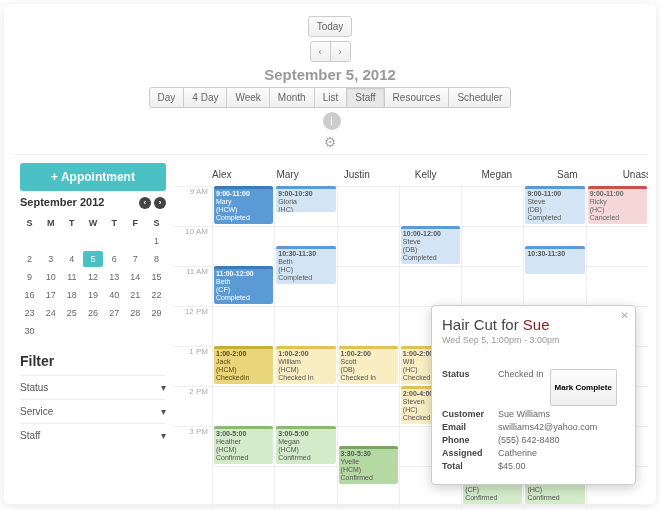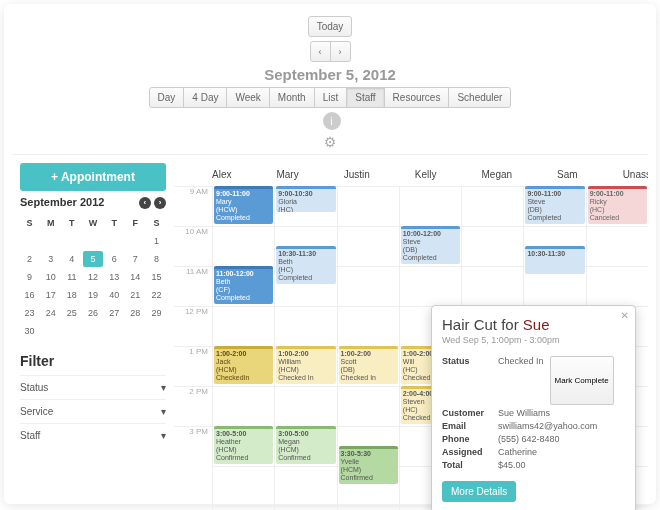--- a/index.html
+++ b/index.html
@@ -41,26 +41,26 @@
 .blue-dark { background: #5b9bd5; color: #fff; border-top: 3px solid #3d7ab8; }
 .red { background: #f5d7d7; border-top: 3px solid #c85050; color: #666; }
 .yellow { background: #f9eec2; border-top: 3px solid #e0c453; }
 .yellow-dark { background: #e9d67a; border-top: 3px solid #c8ad3a; color: #5b4a10; }
 .green { background: #d3ebc8; border-top: 3px solid #89b975; }
 .green-dark { background: #b5d9a2; border-top: 3px solid #7aa860; }
 .popover { position: absolute; right: 12px; top: 150px; width: 205px; background: #fff; border: 1px solid #ccc; border-radius: 4px; box-shadow: 0 3px 12px rgba(0,0,0,0.2); padding: 10px; z-index: 10; }
 .popover .close { position: absolute; right: 6px; top: 4px; color: #aaa; font-size: 10px; cursor: pointer; }
 .pop-title { font-size: 15px; color: #444; }
 .pop-title .hl { color: #7f1d1d; }
-.pop-sub { font-size: 9px; color: #999; margin: 2px 0 11px; }
+.pop-sub { font-size: 9px; color: #999; margin: 2px 0 24px; }
 .pop-row { display: flex; font-size: 9px; margin: 3px 0; }
 .pop-row .lbl { width: 56px; font-weight: bold; color: #444; }
 .pop-row .val { color: #666; }
 .pop-row a { color: #4ac2c5; text-decoration: none; }
-.mark-btn { background: linear-gradient(#fcfcfc,#efefef); border: 1px solid #ccc; border-radius: 2px; padding: 19px 4px; font-size: 8px; margin-left: 6px; cursor: pointer; }
+.mark-btn { background: linear-gradient(#fcfcfc,#efefef); border: 1px solid #ccc; border-radius: 2px; padding: 13px 4px; font-size: 8px; margin-left: 6px; cursor: pointer; font-weight: bold; }
 .more-btn { background: #4ac2c5; color: #fff; border: none; border-radius: 3px; padding: 5px 9px; font-size: 10px; margin-top: 8px; cursor: pointer; }
 .chev { font-size: 9px; }
 </style>
 </head>
 <body>
 
 <div class="app">
   <div class="toolbar">
     <button class="btn">Today</button>
     <div class="btn-group">
@@ -320,17 +320,16 @@
             <span class="val">(555) 642-8480</span>
           </div>
         <div class="pop-row">
             <span class="lbl">Assigned</span>
             <span class="val">Catherine</span>
           </div>
         <div class="pop-row">
             <span class="lbl">Total</span>
             <span class="val">$45.00</span>
           </div>
-        <button class="more-btn">More Details</button>
       </div>
     </div>
   </div>
 </div>
 
 </body></html>

